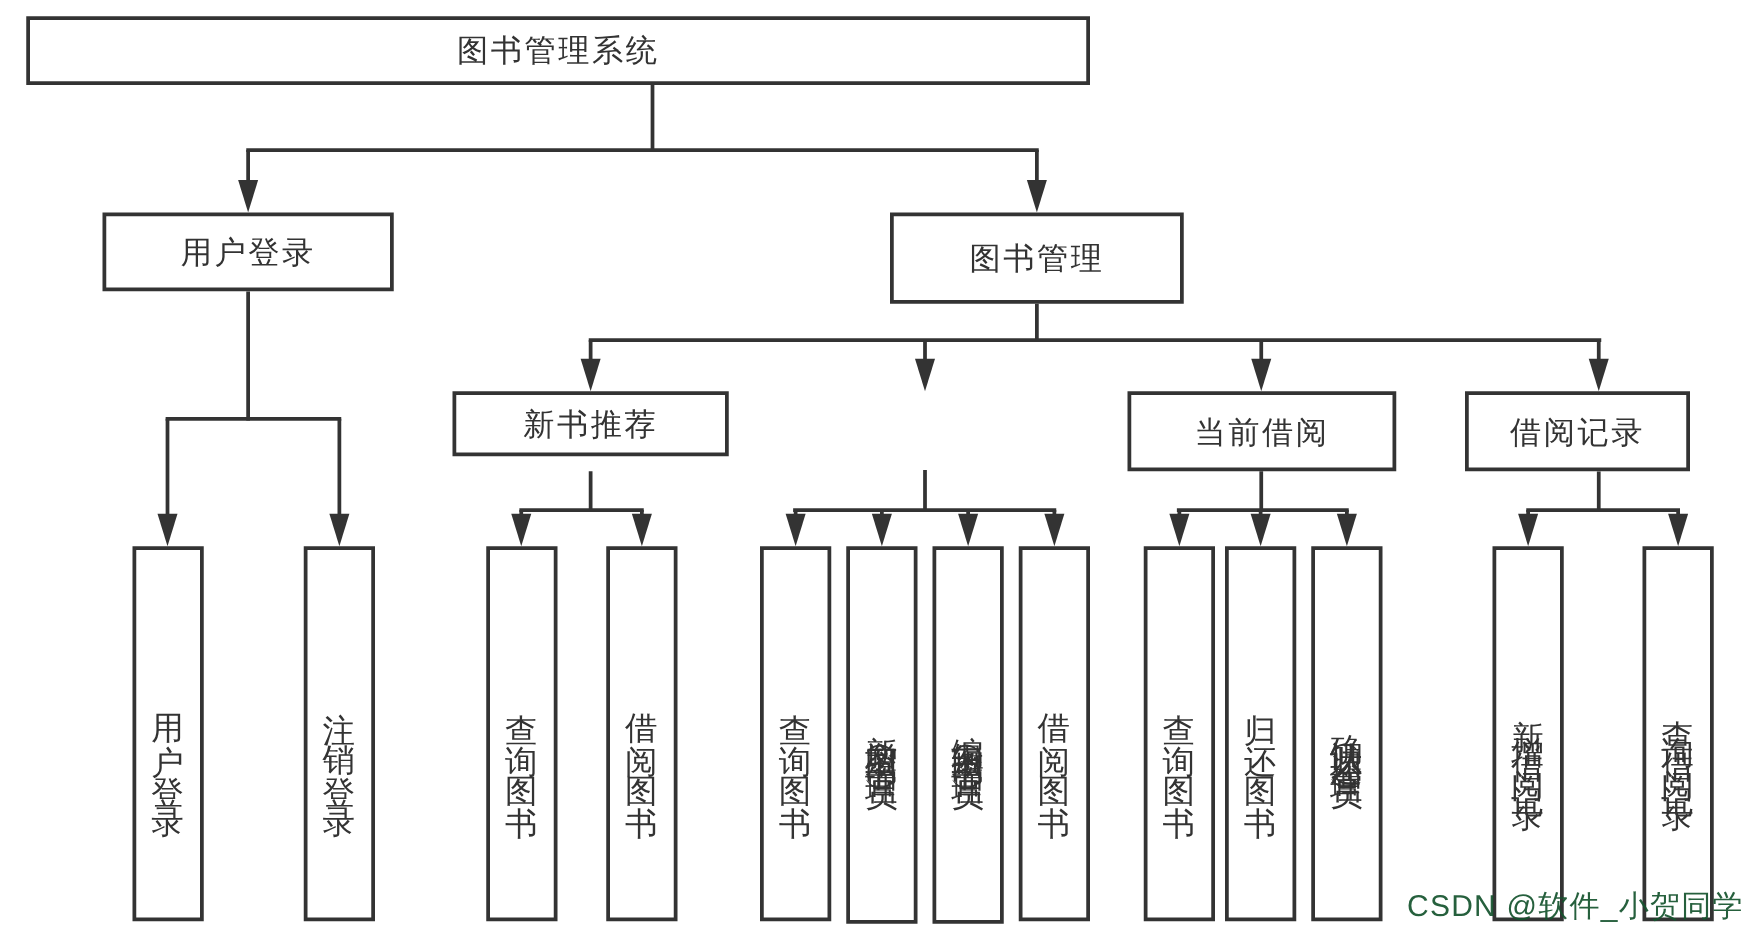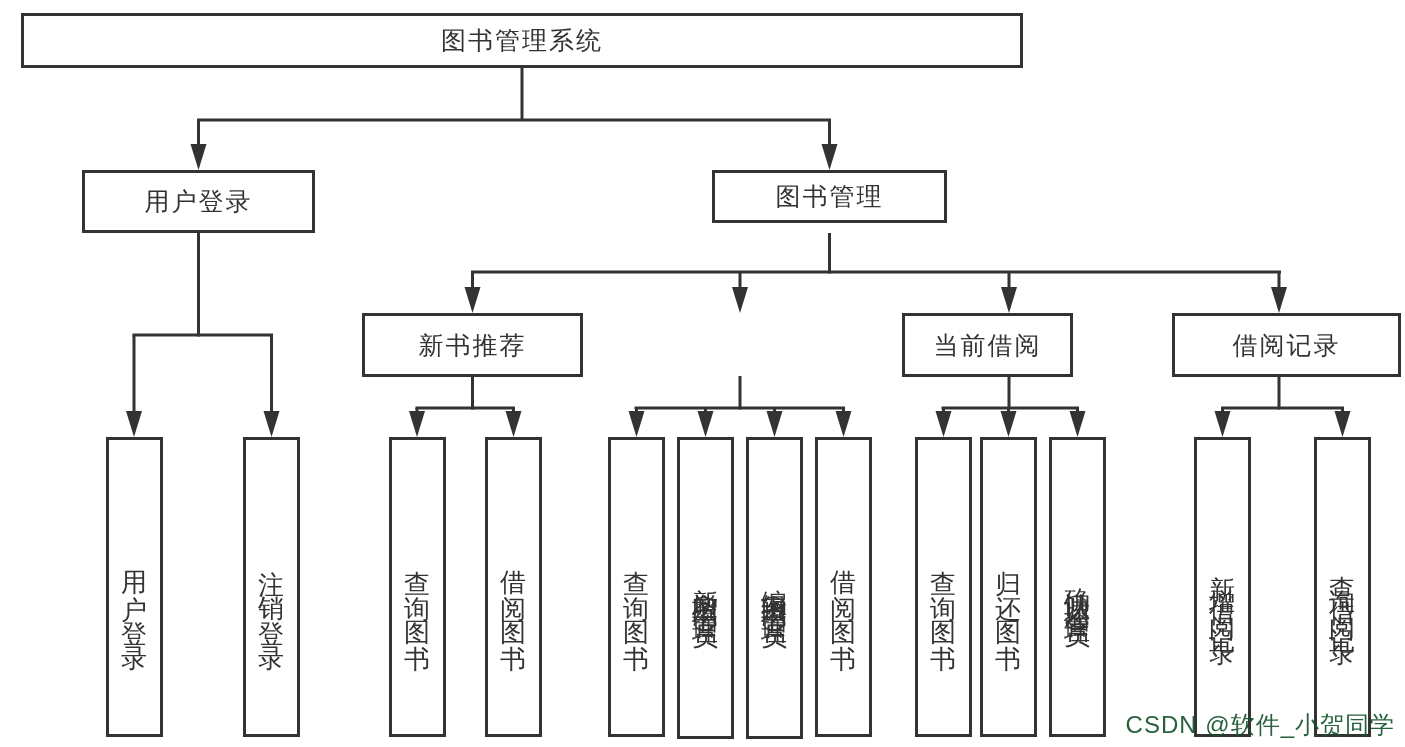--- a/index.html
+++ b/index.html
@@ -85,38 +85,38 @@
 
       <path d="M935.5 411 L951.5 411 L943.5 437 Z"></path>
       <path d="M1000.5 411 L1016.5 411 L1008.5 437 Z"></path>
       <path d="M1069.5 411 L1085.5 411 L1077.5 437 Z"></path>
 
       <path d="M1214.5 411 L1230.5 411 L1222.5 437 Z"></path>
       <path d="M1334.5 411 L1350.5 411 L1342.5 437 Z"></path>
     </g>
   </svg>
 
-  <div class="box" style="left:21px;top:13px;width:1002px;height:55px;">
+  <div class="box" style="left:21px;top:13px;width:851px;height:55px;">
     <span class="h-label">图书管理系统</span>
   </div>
 
   <div class="box" style="left:82px;top:170px;width:233px;height:63px;">
     <span class="h-label">用户登录</span>
   </div>
-  <div class="box" style="left:712px;top:170px;width:235px;height:53px;align-items:center;">
+  <div class="box" style="left:712px;top:170px;width:235px;height:73px;align-items:center;">
     <span class="h-label">图书管理</span>
   </div>
 
-  <div class="box" style="left:362px;top:313px;width:221px;height:64px;">
+  <div class="box" style="left:362px;top:313px;width:221px;height:52px;">
     <span class="h-label">新书推荐</span>
   </div>
-  <div class="box" style="left:902px;top:313px;width:171px;height:64px;">
+  <div class="box" style="left:902px;top:313px;width:215px;height:64px;">
     <span class="h-label">当前借阅</span>
   </div>
-  <div class="box" style="left:1172px;top:313px;width:229px;height:64px;">
+  <div class="box" style="left:1172px;top:313px;width:180px;height:64px;">
     <span class="h-label">借阅记录</span>
   </div>
 
   <div class="box leaf ls-short" style="left:106px;top:437px;width:57px;height:300px;">
     <span>用户登录</span>
   </div>
   <div class="box leaf ls-short" style="left:243px;top:437px;width:57px;height:300px;">
     <span>注销登录</span>
   </div>
 

